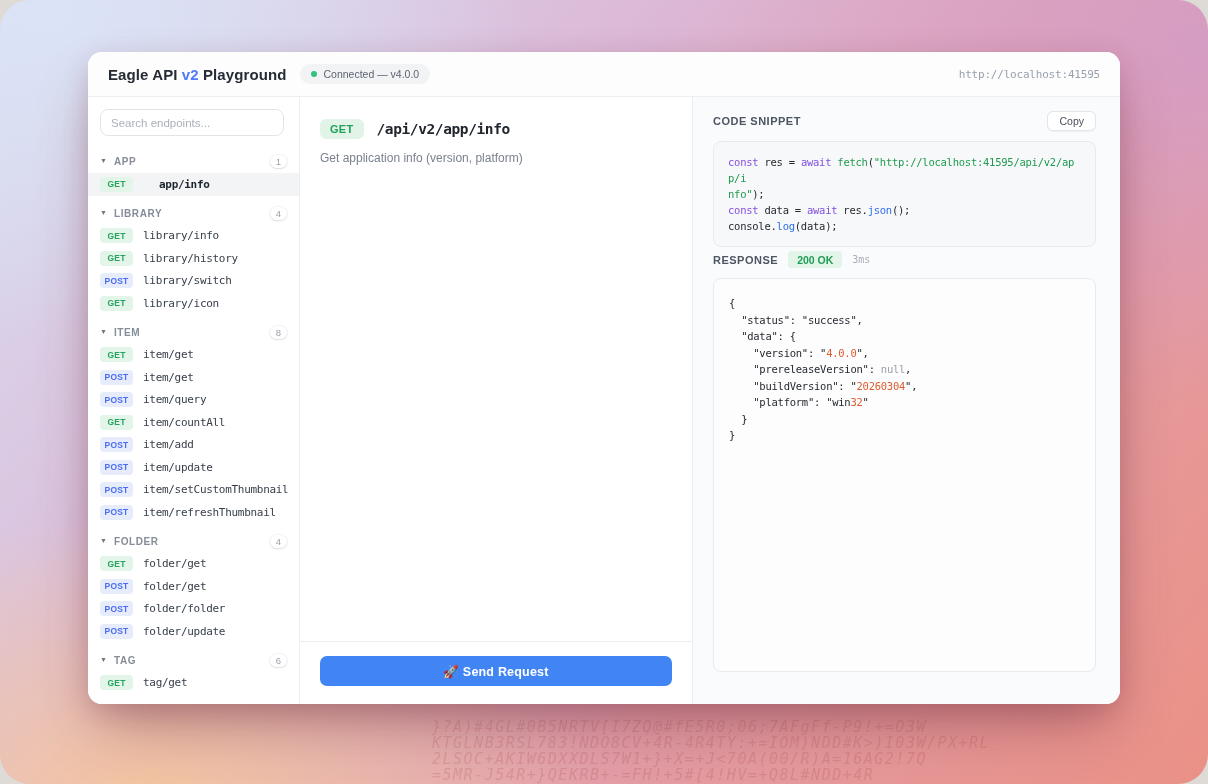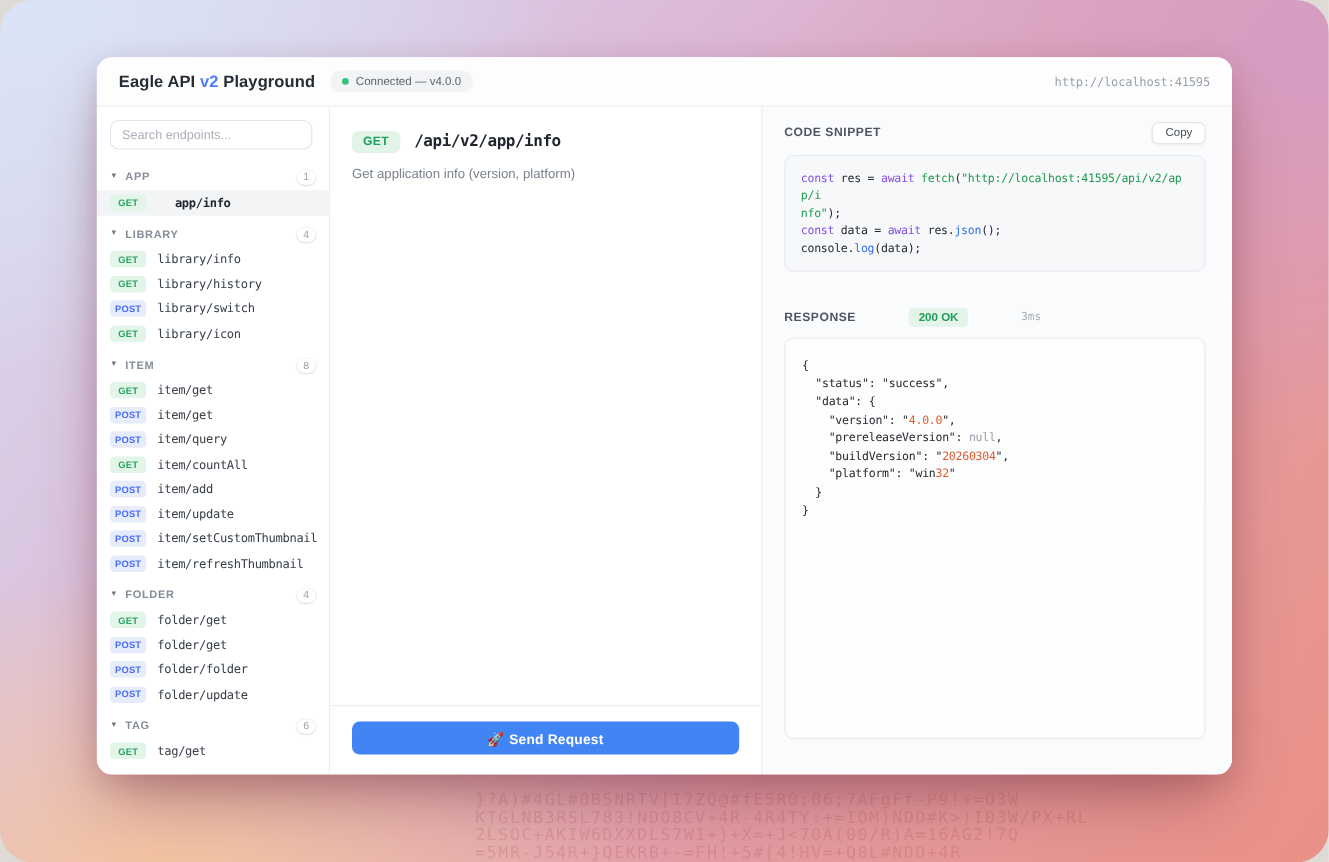--- a/index.html
+++ b/index.html
@@ -11,21 +11,21 @@
     background:
       radial-gradient(820px 560px at 4% 2%, #dbe3f6 0%, rgba(219,227,246,0) 58%),
       radial-gradient(900px 650px at 100% 6%, rgba(211,157,201,0.85) 0%, rgba(211,157,201,0) 55%),
       radial-gradient(820px 520px at 12% 102%, rgba(247,199,154,0.9) 0%, rgba(247,199,154,0) 55%),
       linear-gradient(128deg, #d8def0 0%, #dcb7d6 38%, #e49da5 68%, #ea9186 100%);
   }
 
   .noise {
     position:absolute; left:432px; top:719px; width:776px; height:65px;
     font-family:"DejaVu Sans Mono", monospace; font-size:15px; line-height:16px;
-    letter-spacing:1.5px; color:rgba(150,45,35,0.16); overflow:hidden; white-space:nowrap;
+    letter-spacing:1.5px; color:rgba(150,45,35,0.16); overflow:hidden; white-space:nowrap;font-style:italic;
   }
 
   .window {
     position:absolute; left:88px; top:52px; width:1032px; height:652px;
     background:#fff; border-radius:14px; overflow:hidden;
     box-shadow:0 30px 60px -12px rgba(110,45,60,0.45), 0 8px 24px rgba(110,45,60,0.18);
     display:flex; flex-direction:column;
   }
 
   
@@ -62,25 +62,25 @@
   .ep-head { display:flex; align-items:center; }
   .badge-get-lg { background:#e2f4e8; color:#1ea15c; font-size:11px; font-weight:bold; padding:4px 10px; border-radius:6px; letter-spacing:0.3px; }
   .path { margin-left:13px; font-family:"DejaVu Sans Mono", monospace; font-weight:bold; font-size:14.5px; color:#21262e; letter-spacing:-0.4px; }
   .desc { margin-top:12px; font-size:12px; color:#7a828e; }
   .main-fill { flex:1; }
   .main-footer { border-top:1px solid #eceef1; padding:14px 20px 18px; }
   .send { width:100%; height:30px; border:none; border-radius:7px; background:#4184f4; color:#fff; font-size:12.5px; font-weight:bold; cursor:pointer; font-family:"Liberation Sans", sans-serif; letter-spacing:0.2px; }
 
   
   .right { width:428px; flex:0 0 428px; background:#fafbfc; border-left:1px solid #eceef1; padding:14px 24px 32px 20px; display:flex; flex-direction:column; overflow:hidden; }
-  .row { display:flex; align-items:center;gap:48px; }
+  .row { display:flex; align-items:center; }
   .sec-title { font-size:11px; font-weight:bold; color:#4d5562; letter-spacing:0.5px; }
   .copy { margin-left:auto; font-size:10.5px; color:#48505c; background:#fff; border:1px solid #e2e5ea; border-radius:6px; padding:3px 11px; cursor:pointer; box-shadow:0 1px 1px rgba(0,0,0,0.04); font-family:"Liberation Sans", sans-serif; }
   .code-card { margin-top:10px; background:#f7f8fa; border:1px solid #e7eaee; border-radius:8px; padding:12px 14px; font-family:"DejaVu Sans Mono", monospace; font-size:10.5px; line-height:16px; letter-spacing:-0.25px; color:#24292f; white-space:pre-wrap; word-break:break-all; }
-  .resp-row { margin-top:33px; }
+  .resp-row { margin-top:4px; gap:10px; }
   .ok-badge { background:#e3f4e9; color:#1f9d55; font-size:10.5px; font-weight:bold; padding:2.5px 9px; border-radius:4px;text-align:center; }
   .ms { font-family:"DejaVu Sans Mono", monospace; font-size:10px; color:#a7aeb8; }
   .resp-card { margin-top:10px; flex:1; background:#fdfdfe; border:1px solid #e7eaee; border-radius:8px; padding:16px 15px; font-family:"DejaVu Sans Mono", monospace; font-size:10.5px; line-height:16.5px; letter-spacing:-0.25px; color:#24292f; white-space:pre-wrap; word-break:break-all; overflow:hidden; }
 
   
   .tok-kw  { color:#8250df; }
   .tok-str { color:#1f9a4f; }
   .tok-fn  { color:#2f6fed; }
   .tok-num { color:#dd5b2e; }
   .tok-nul { color:#9aa1ac; }

